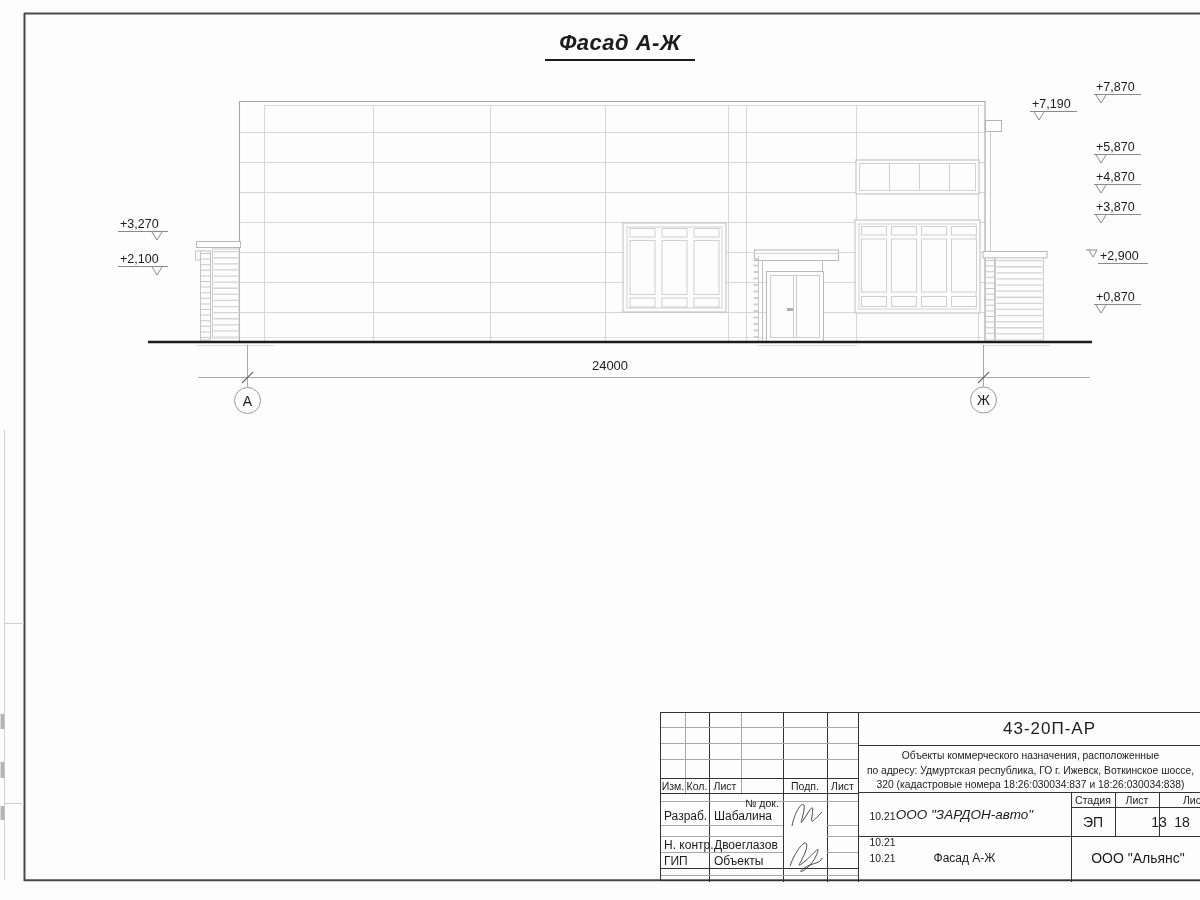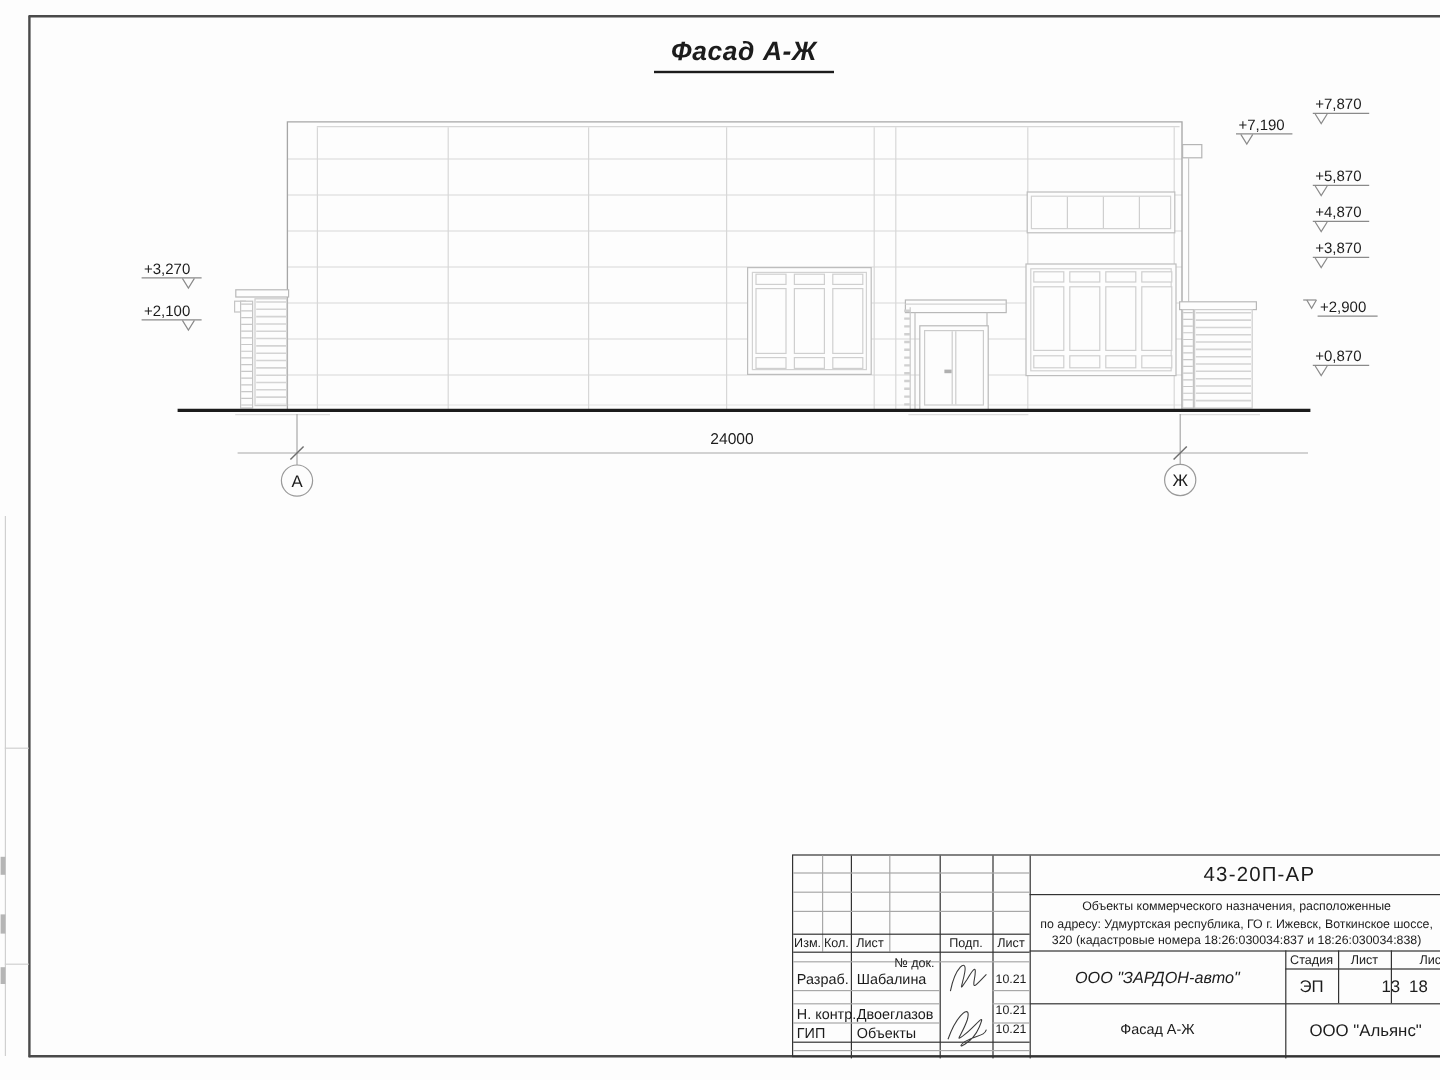--- a/index.html
+++ b/index.html
@@ -21,21 +21,21 @@
   .tb .cell{position:absolute;display:flex;align-items:center;justify-content:center;
       text-align:center;white-space:nowrap;overflow:visible;}
   .tb .left{justify-content:flex-start;padding-left:3px;}
   .doc-number{font-size:17px;letter-spacing:1px;}
   .descr{position:absolute;text-align:center;font-size:10.3px;line-height:14.6px;white-space:nowrap;}
   .company{font-style:italic;font-size:13.5px;}
   .org{font-size:14px;}
   .stage-val{font-size:14px;}
   .small-hdr{font-size:10.5px;}
   .rowtxt{font-size:12px;}
-  .datetxt{font-size:10.3px;}
+  .datetxt{font-size:10.3px;padding-left:40px;}
 </style>
 </head>
 <body>
 
 <div class="sheet-title">
   <span>Фасад А-Ж</span>
 </div>
 
 <svg class="abs" style="left:0;top:0" width="1200" height="900" viewBox="0 0 1200 900">
 

